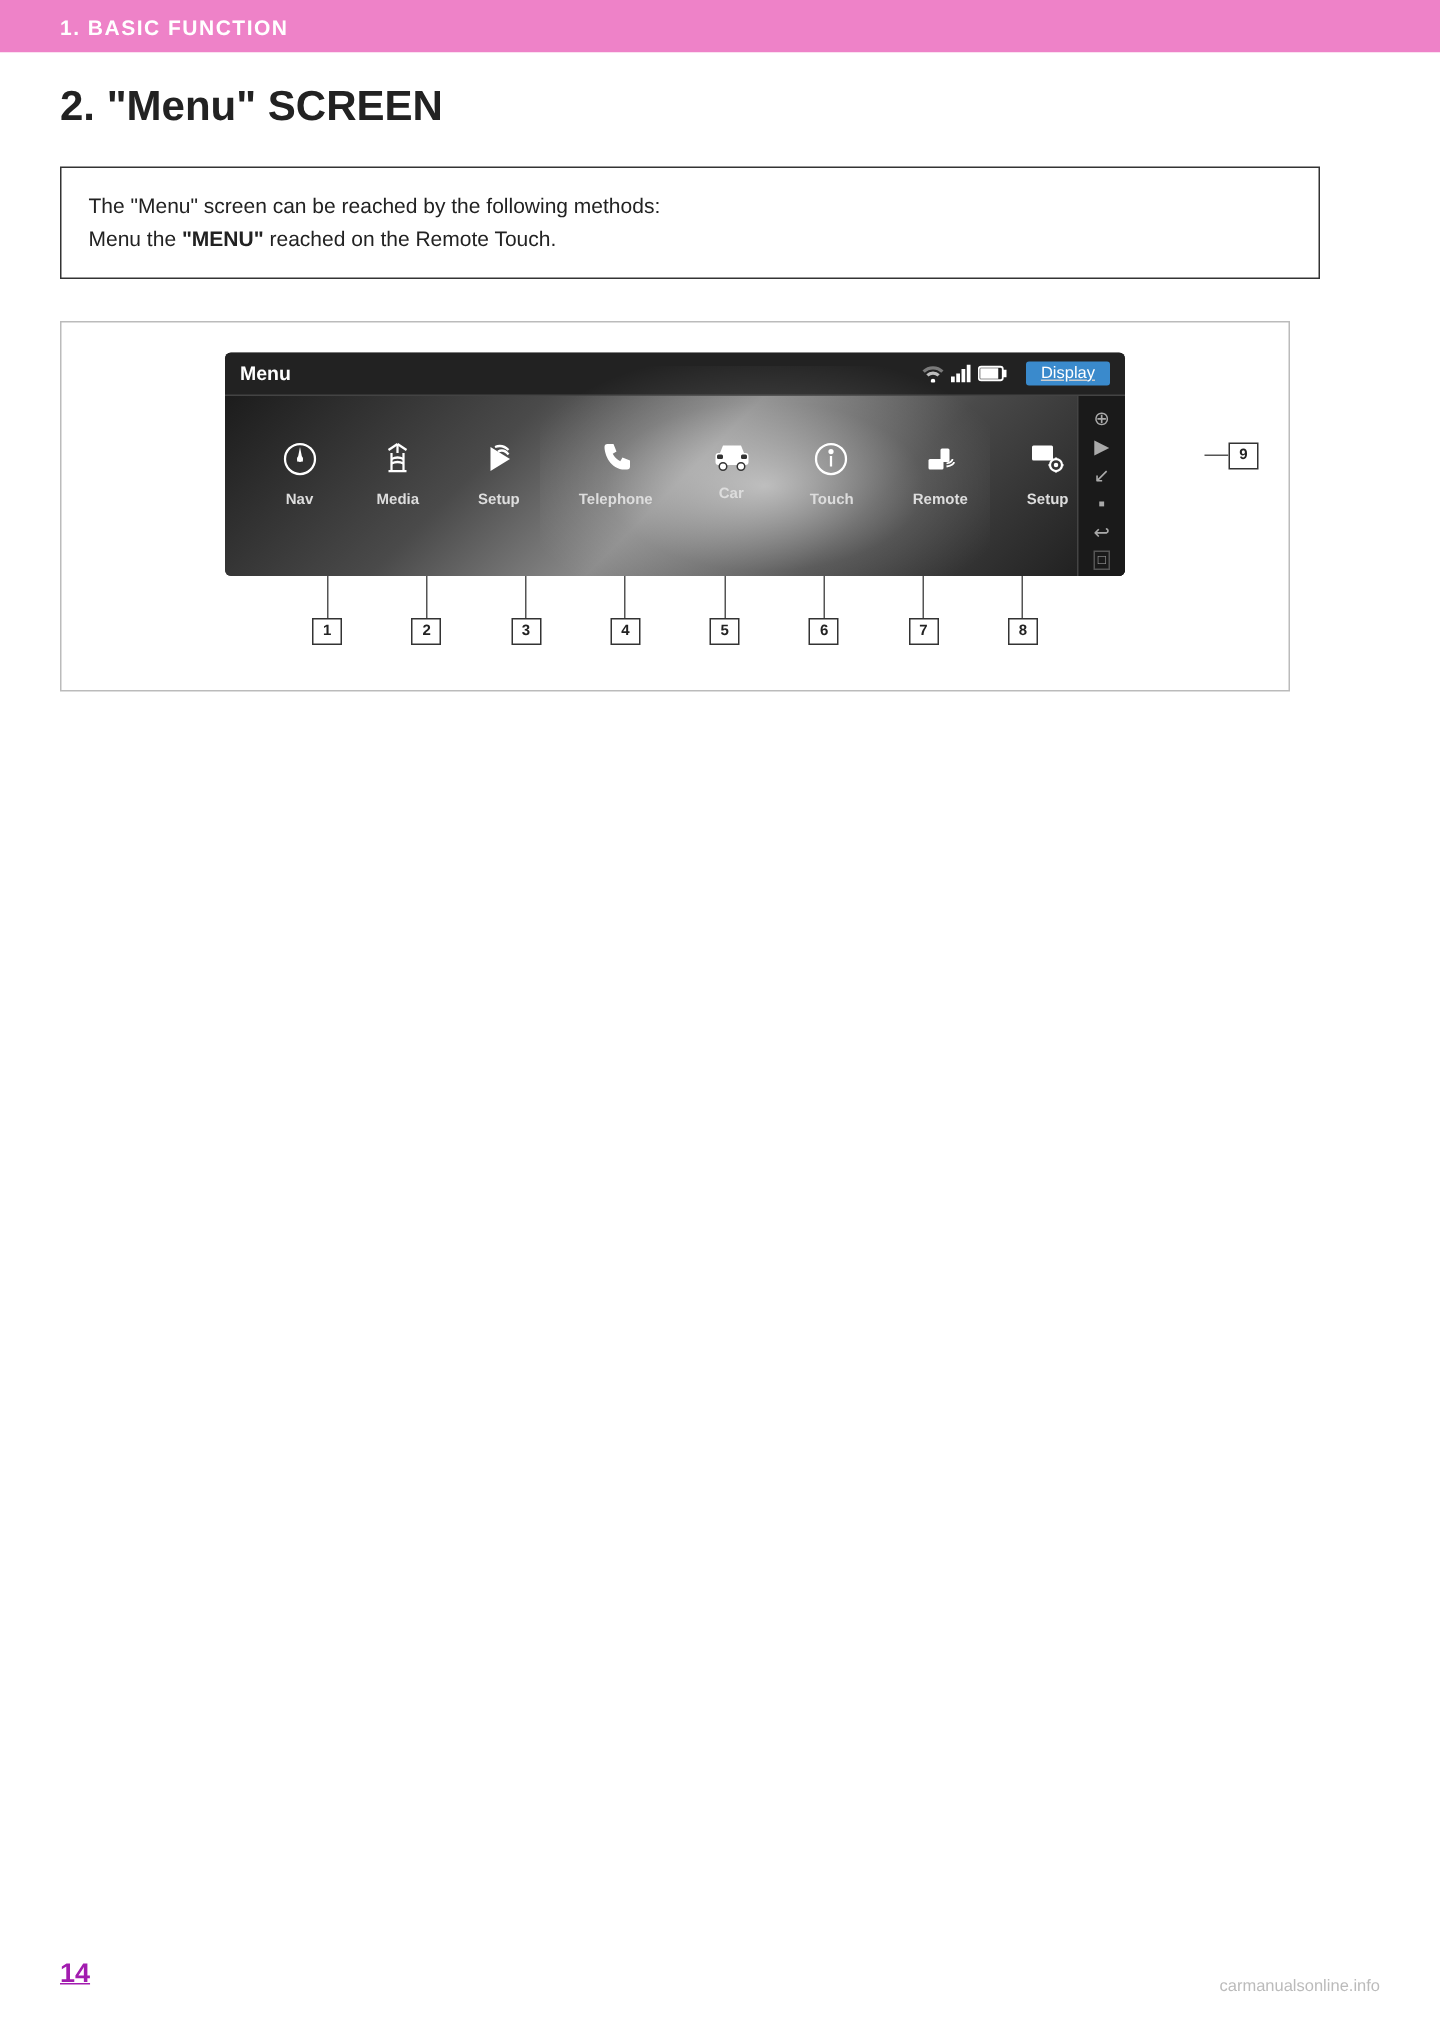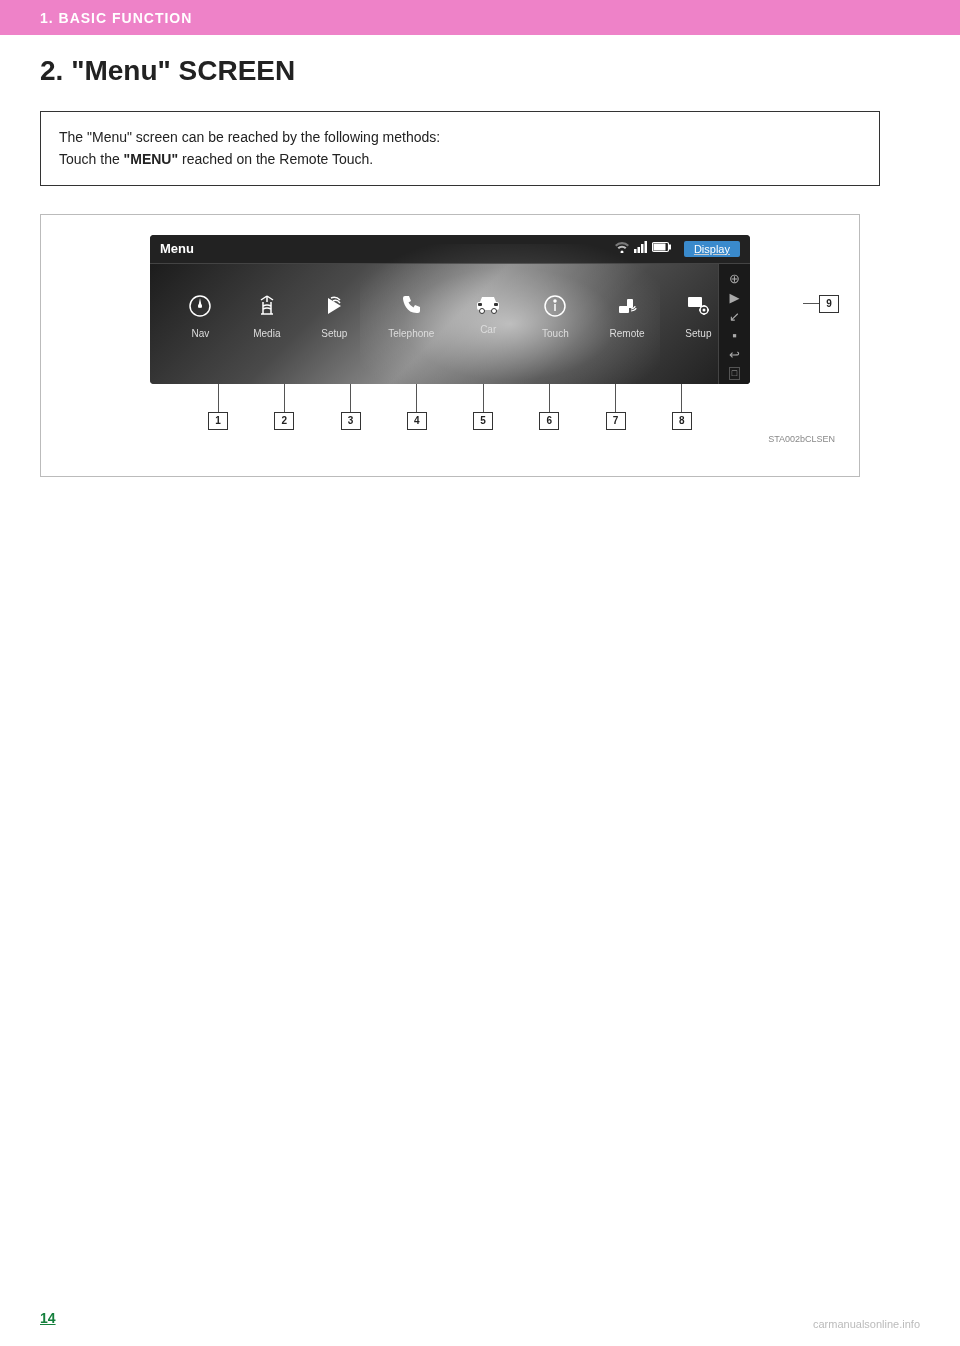--- a/index.html
+++ b/index.html
@@ -84,20 +84,21 @@
       padding: 6px 10px;
       border-bottom: 1px solid #444;
     }
     .screen-menu-label {
       color: #fff;
       font-size: 13px;
       font-weight: bold;
     }
     .screen-status-icons {
       display: flex;
+      align-items: center;
       gap: 4px;
       font-size: 11px;
       color: #ccc;
       text-decoration: underline;
     }
     .screen-display-btn {
       background: #3a8acc;
       color: #fff;
       font-size: 11px;
       padding: 2px 10px;
@@ -131,20 +132,21 @@
       position: relative;
       z-index: 2;
       padding: 10px 8px 6px 8px;
     }
     .menu-item {
       display: flex;
       flex-direction: column;
       align-items: center;
       gap: 6px;
       color: #fff;
+      font-weight: bold;
     }
     .menu-item-icon {
       font-size: 22px;
       line-height: 1;
       text-shadow: 0 1px 3px rgba(0,0,0,0.5);
     }
     .menu-item-label {
       font-size: 10px;
       color: #ddd;
       text-align: center;
@@ -192,22 +194,22 @@
       font-weight: bold;
       color: #222;
       background: #fff;
     }
 
     
     .page-footer {
       position: absolute;
       bottom: 20px;
       left: 40px;
-      font-size: 14px;
-      color: #15803d;
+      font-size: 18px;
+      color: #a21caf;
       font-weight: bold;
       text-decoration: underline;
     }
     .watermark {
       position: absolute;
       bottom: 16px;
       right: 40px;
       font-size: 11px;
       color: #bbb;
     }
@@ -226,21 +228,21 @@
   <span class="top-bar-title">1. BASIC FUNCTION</span>
 </div>
 
 <div class="page-content">
 
   <div class="section-heading">2. "Menu" SCREEN</div>
 
   <div class="info-box">
     <div>The "Menu" screen can be reached by the following methods:</div>
     <div>
-      <span>Touch the </span><span class="bold">"MENU"</span><span> reached on the Remote Touch.</span>
+      <span>Menu the </span><span class="bold">"MENU"</span><span> reached on the Remote Touch.</span>
     </div>
   </div>
 
   <div class="diagram-container">
     <div class="diagram-wrapper">
 
       
       <div class="screen-mockup">
 
         <div class="screen-top-bar">
@@ -426,21 +428,20 @@
         </div>
       </div>
 
       
       <div style="position:absolute; right:0; top:60px; display:flex; flex-direction:row; align-items:center;">
         <div style="width:16px; height:1px; background:#555;"></div>
         <div style="border:1.5px solid #333; width:20px; height:18px; display:flex; align-items:center; justify-content:center; font-size:10px; font-weight:bold; color:#222; background:#fff;">9</div>
       </div>
 
       
-      <div style="text-align:right; font-size:9px; color:#888; margin-top:4px; padding-right:4px;">STA002bCLSEN</div>
 
     </div>
   </div>
 
 </div>
 
 <div class="page-footer">
   <span>14</span>
 </div>
 

